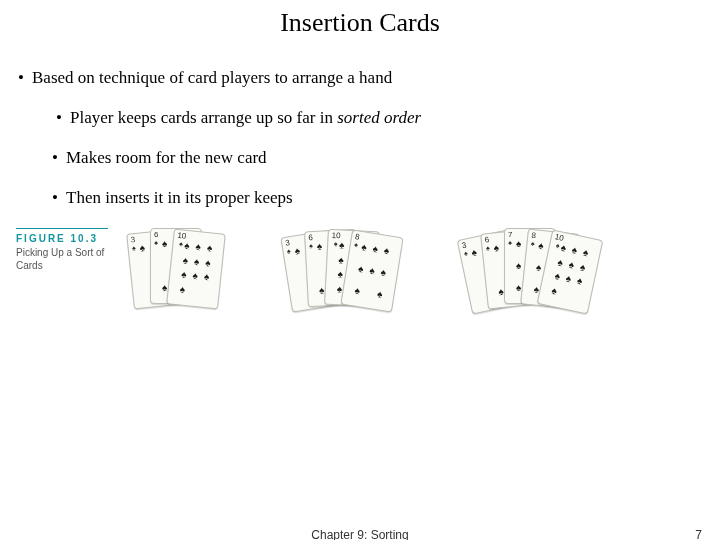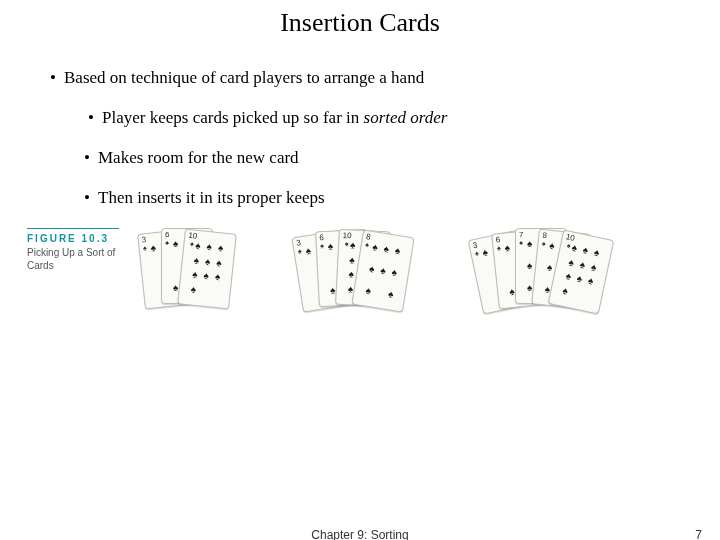--- a/index.html
+++ b/index.html
@@ -13,26 +13,26 @@
     text-align: center;
     font-size: 26px;
     font-weight: 400;
     margin-top: 8px;
     margin-bottom: 30px;
   }
   ul { list-style: none; }
   .lvl1 { padding-left: 18px; }
   .lvl2 { padding-left: 56px; }
   .lvl3 { padding-left: 52px; }
-  .li { font-size: 17px; margin-bottom: 20px; margin-left: 32px; }
+  .li { font-size: 17px; margin-bottom: 20px; }
   .li .bullet { display: inline-block; width: 14px; }
   .underline-italic { font-style: italic; }
   .figure-area {
     display: flex; align-items: flex-start;
-    margin-top: 8px; padding-left: 27px;
+    margin-top: 8px; padding-left: 16px;
   }
   .fig-label { width: 92px; margin-right: 12px; }
   .fig-number {
     font-family: Arial, Helvetica, sans-serif;
     font-size: 10px; letter-spacing: 2px;
     color: #1395a0; font-weight: 700;
     border-top: 1px solid #1395a0;
     padding-top: 4px; margin-bottom: 2px;
   }
   .fig-caption {
@@ -65,21 +65,21 @@
 </head>
 <body>
 
 <h1 class="title">Insertion Cards</h1>
 
 <ul>
   <li class="li lvl1">
     <span class="bullet">•</span><span>Based on technique of card players to arrange a hand</span>
   </li>
   <li class="li lvl2">
-    <span class="bullet">•</span><span>Player keeps cards picked up so far in </span><span class="underline-italic">sorted order</span>
+    <span class="bullet">•</span><span>Player keeps cards arrange up so far in </span><span class="underline-italic">sorted order</span>
   </li>
   <li class="li lvl3">
     <span class="bullet">•</span><span>Makes room for the new card</span>
   </li>
   <li class="li lvl3">
     <span class="bullet">•</span><span>Then inserts it in its proper keeps</span>
   </li>
 </ul>
 
 <div class="figure-area">

